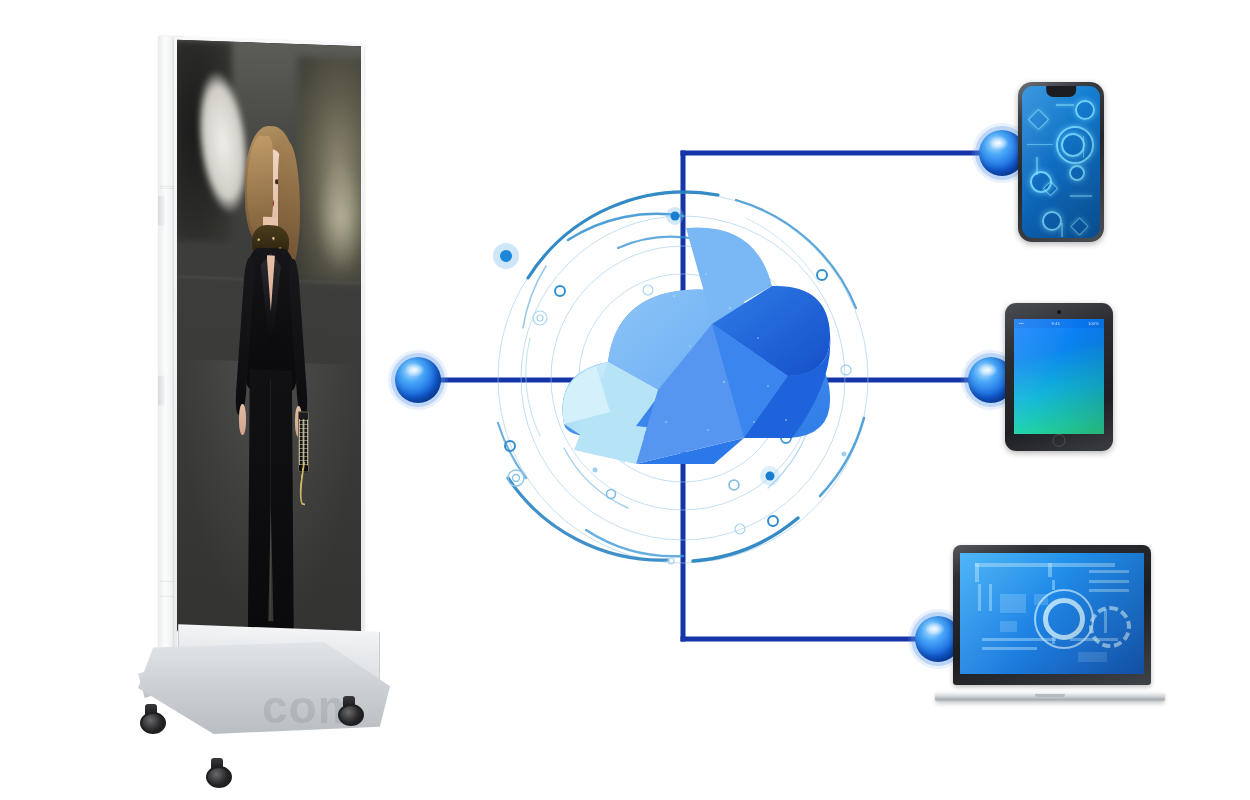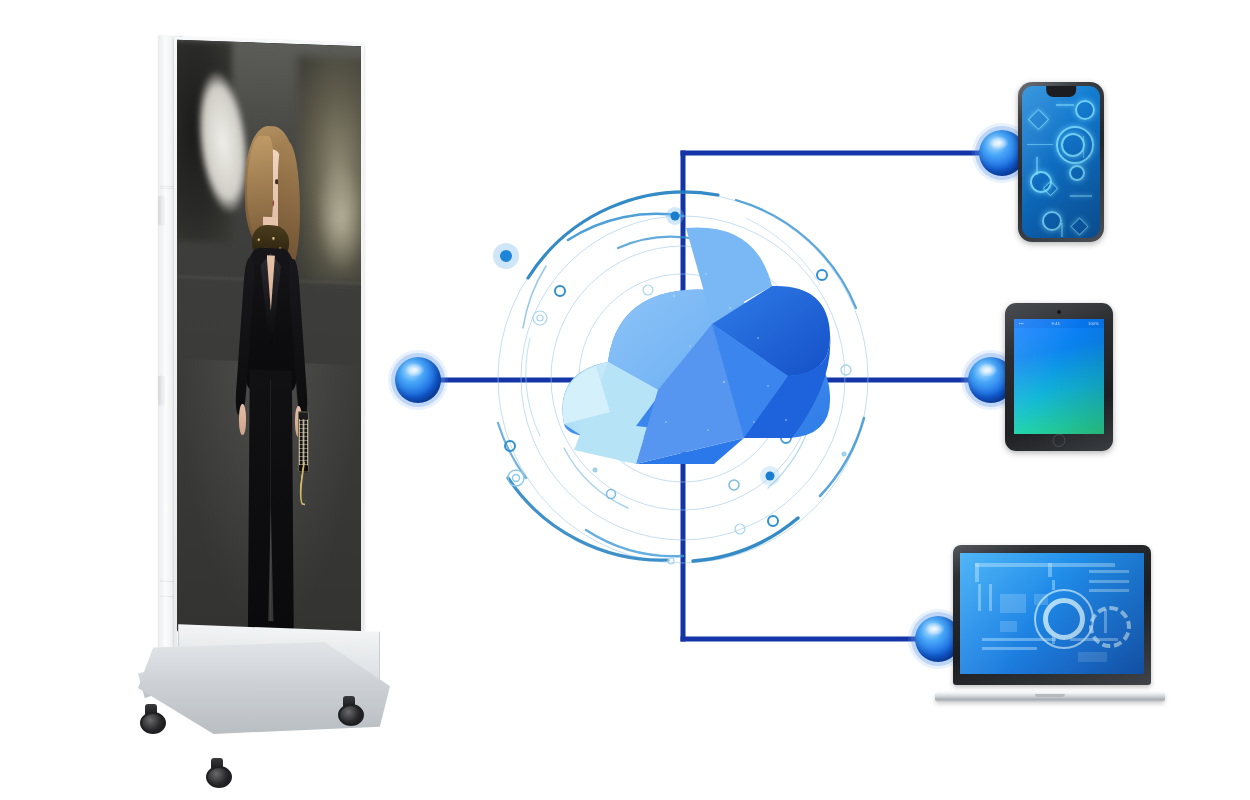--- a/index.html
+++ b/index.html
@@ -228,20 +228,21 @@
       <div class="screen-chin">
         <div class="vent" style="left:26px;width:56px"></div>
         <div class="vent" style="left:118px;width:52px"></div>
       </div>
     </div>
 
     <div class="base-top"></div>
     <div class="base-foot-l"></div>
     <div class="base-plate"></div>
 
+    <div class="wm">com</div>
 
     <div class="caster" style="left:20px;top:676px">
         <div class="fork"></div>
         <div class="wheel"></div>
       </div>
     <div class="caster" style="left:86px;top:730px">
         <div class="fork"></div>
         <div class="wheel"></div>
       </div>
     <div class="caster" style="left:218px;top:668px">

